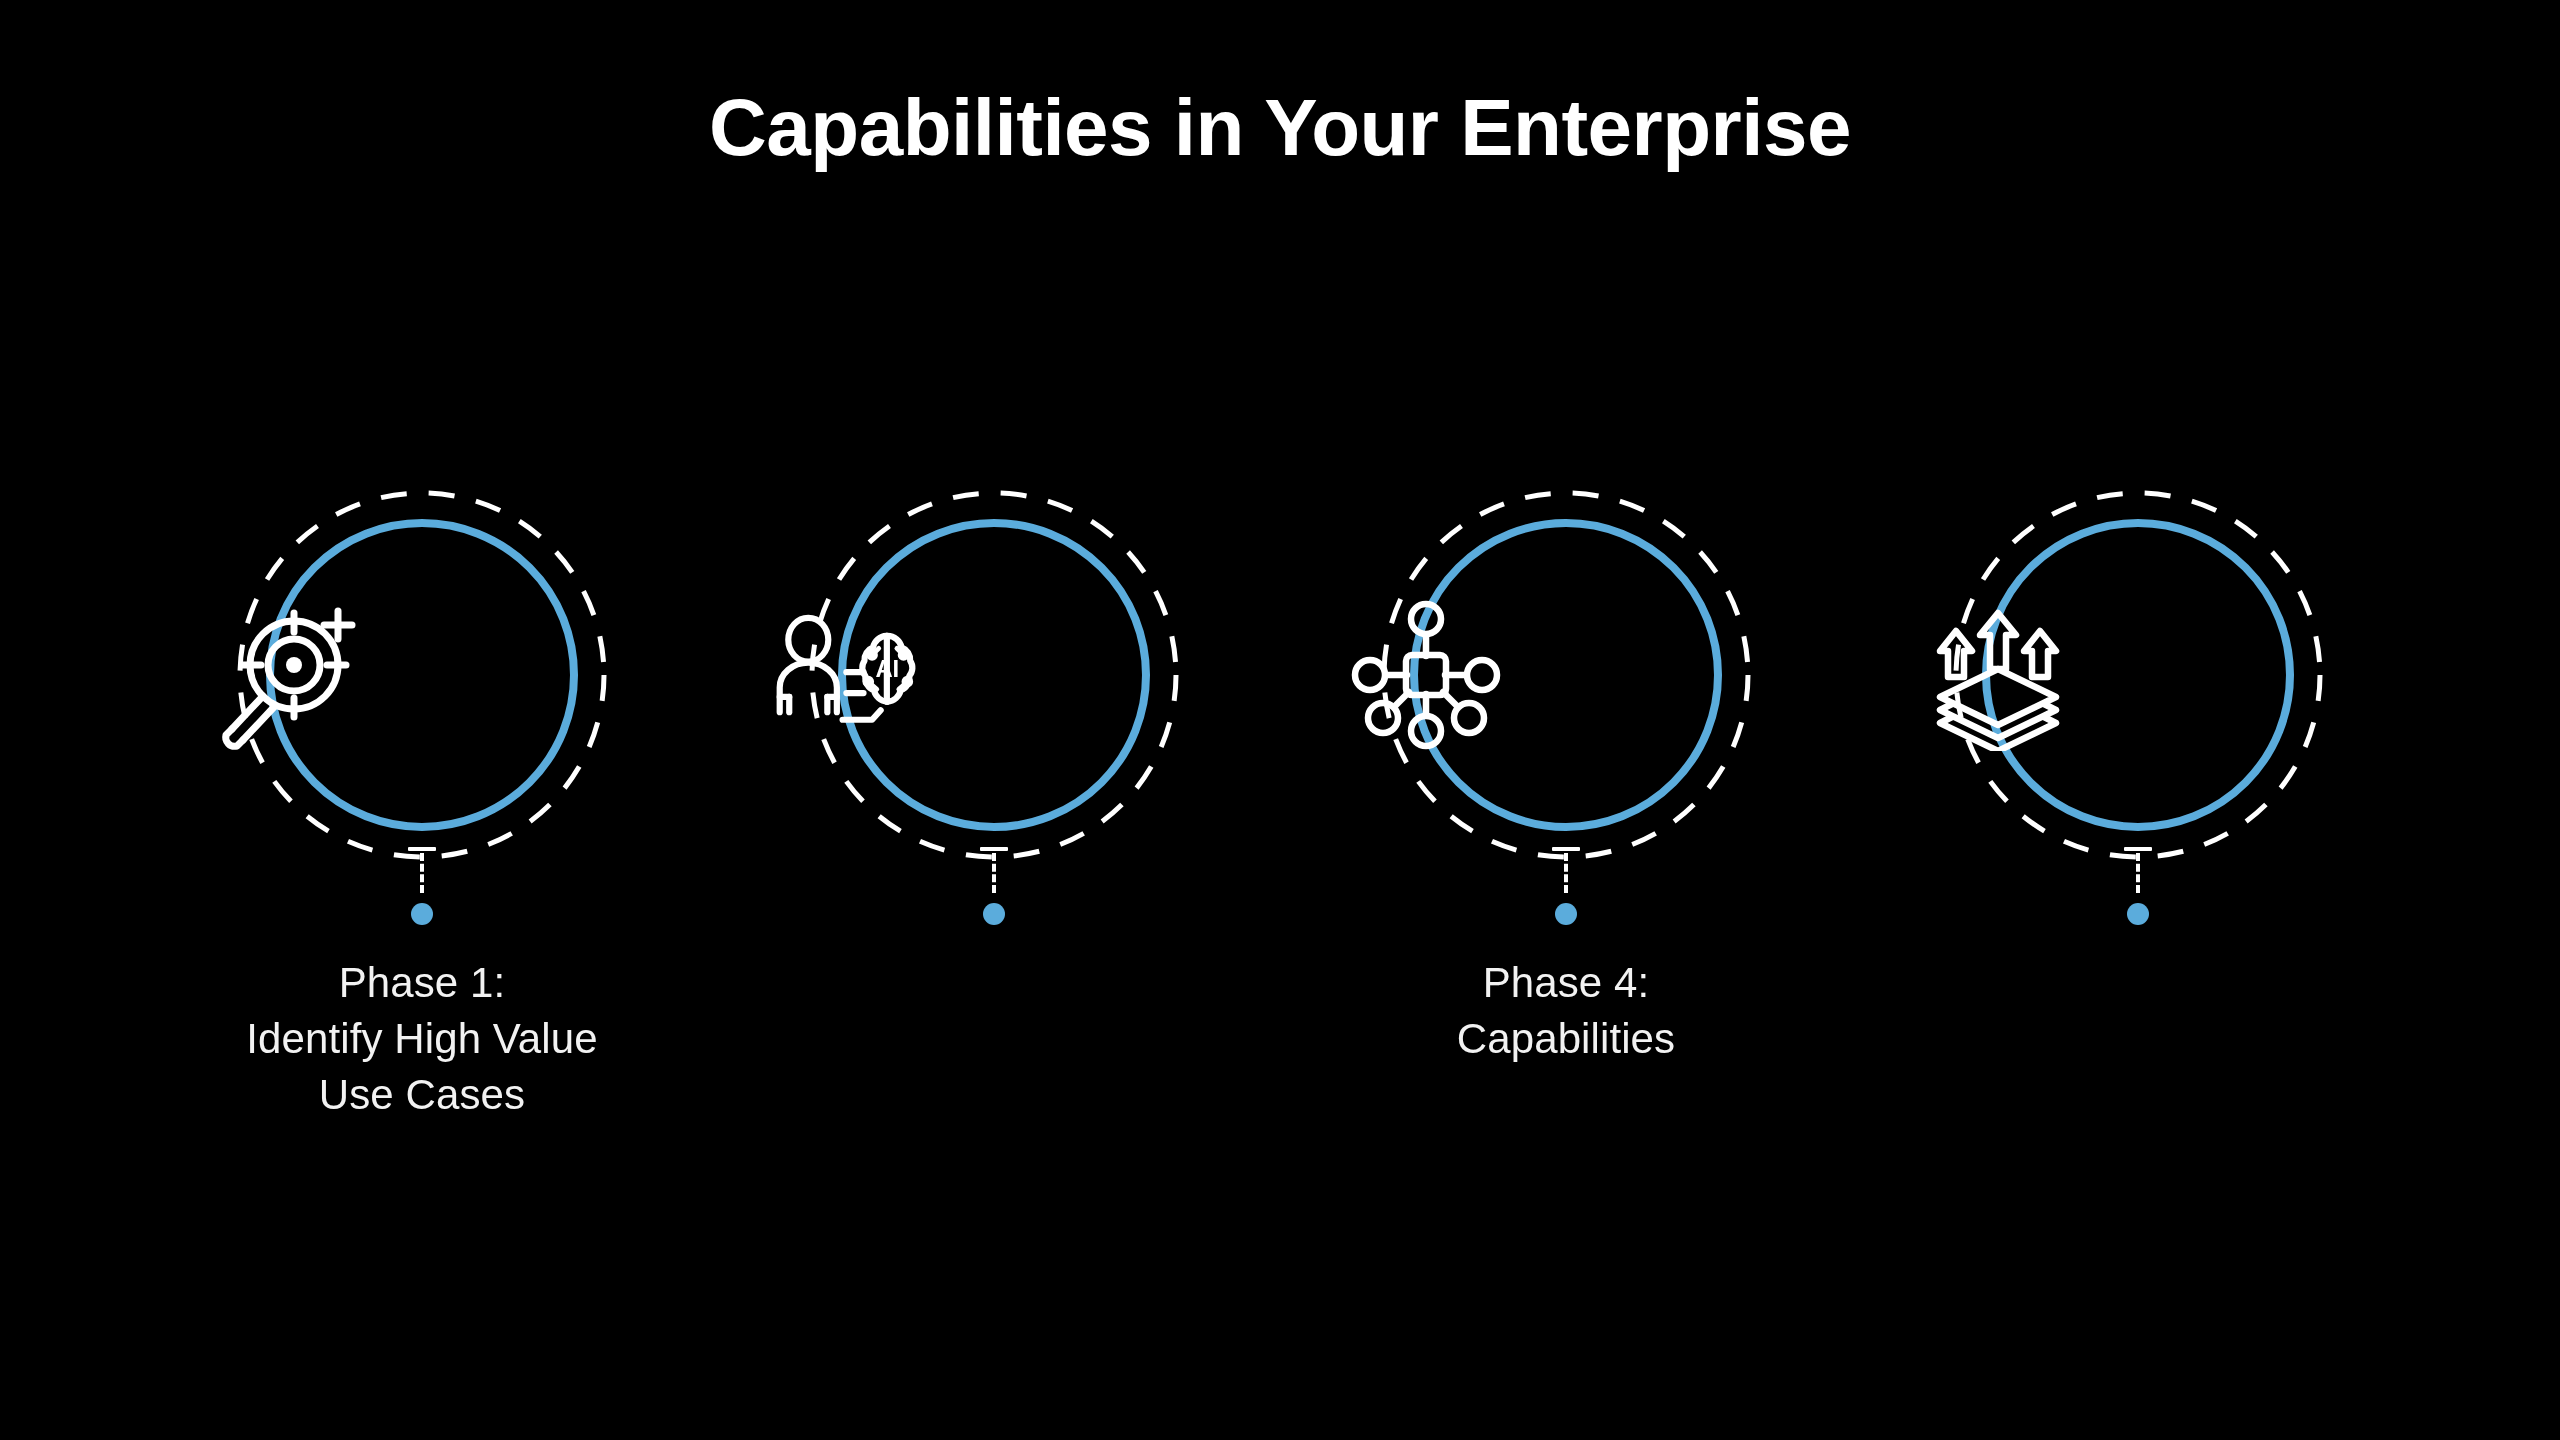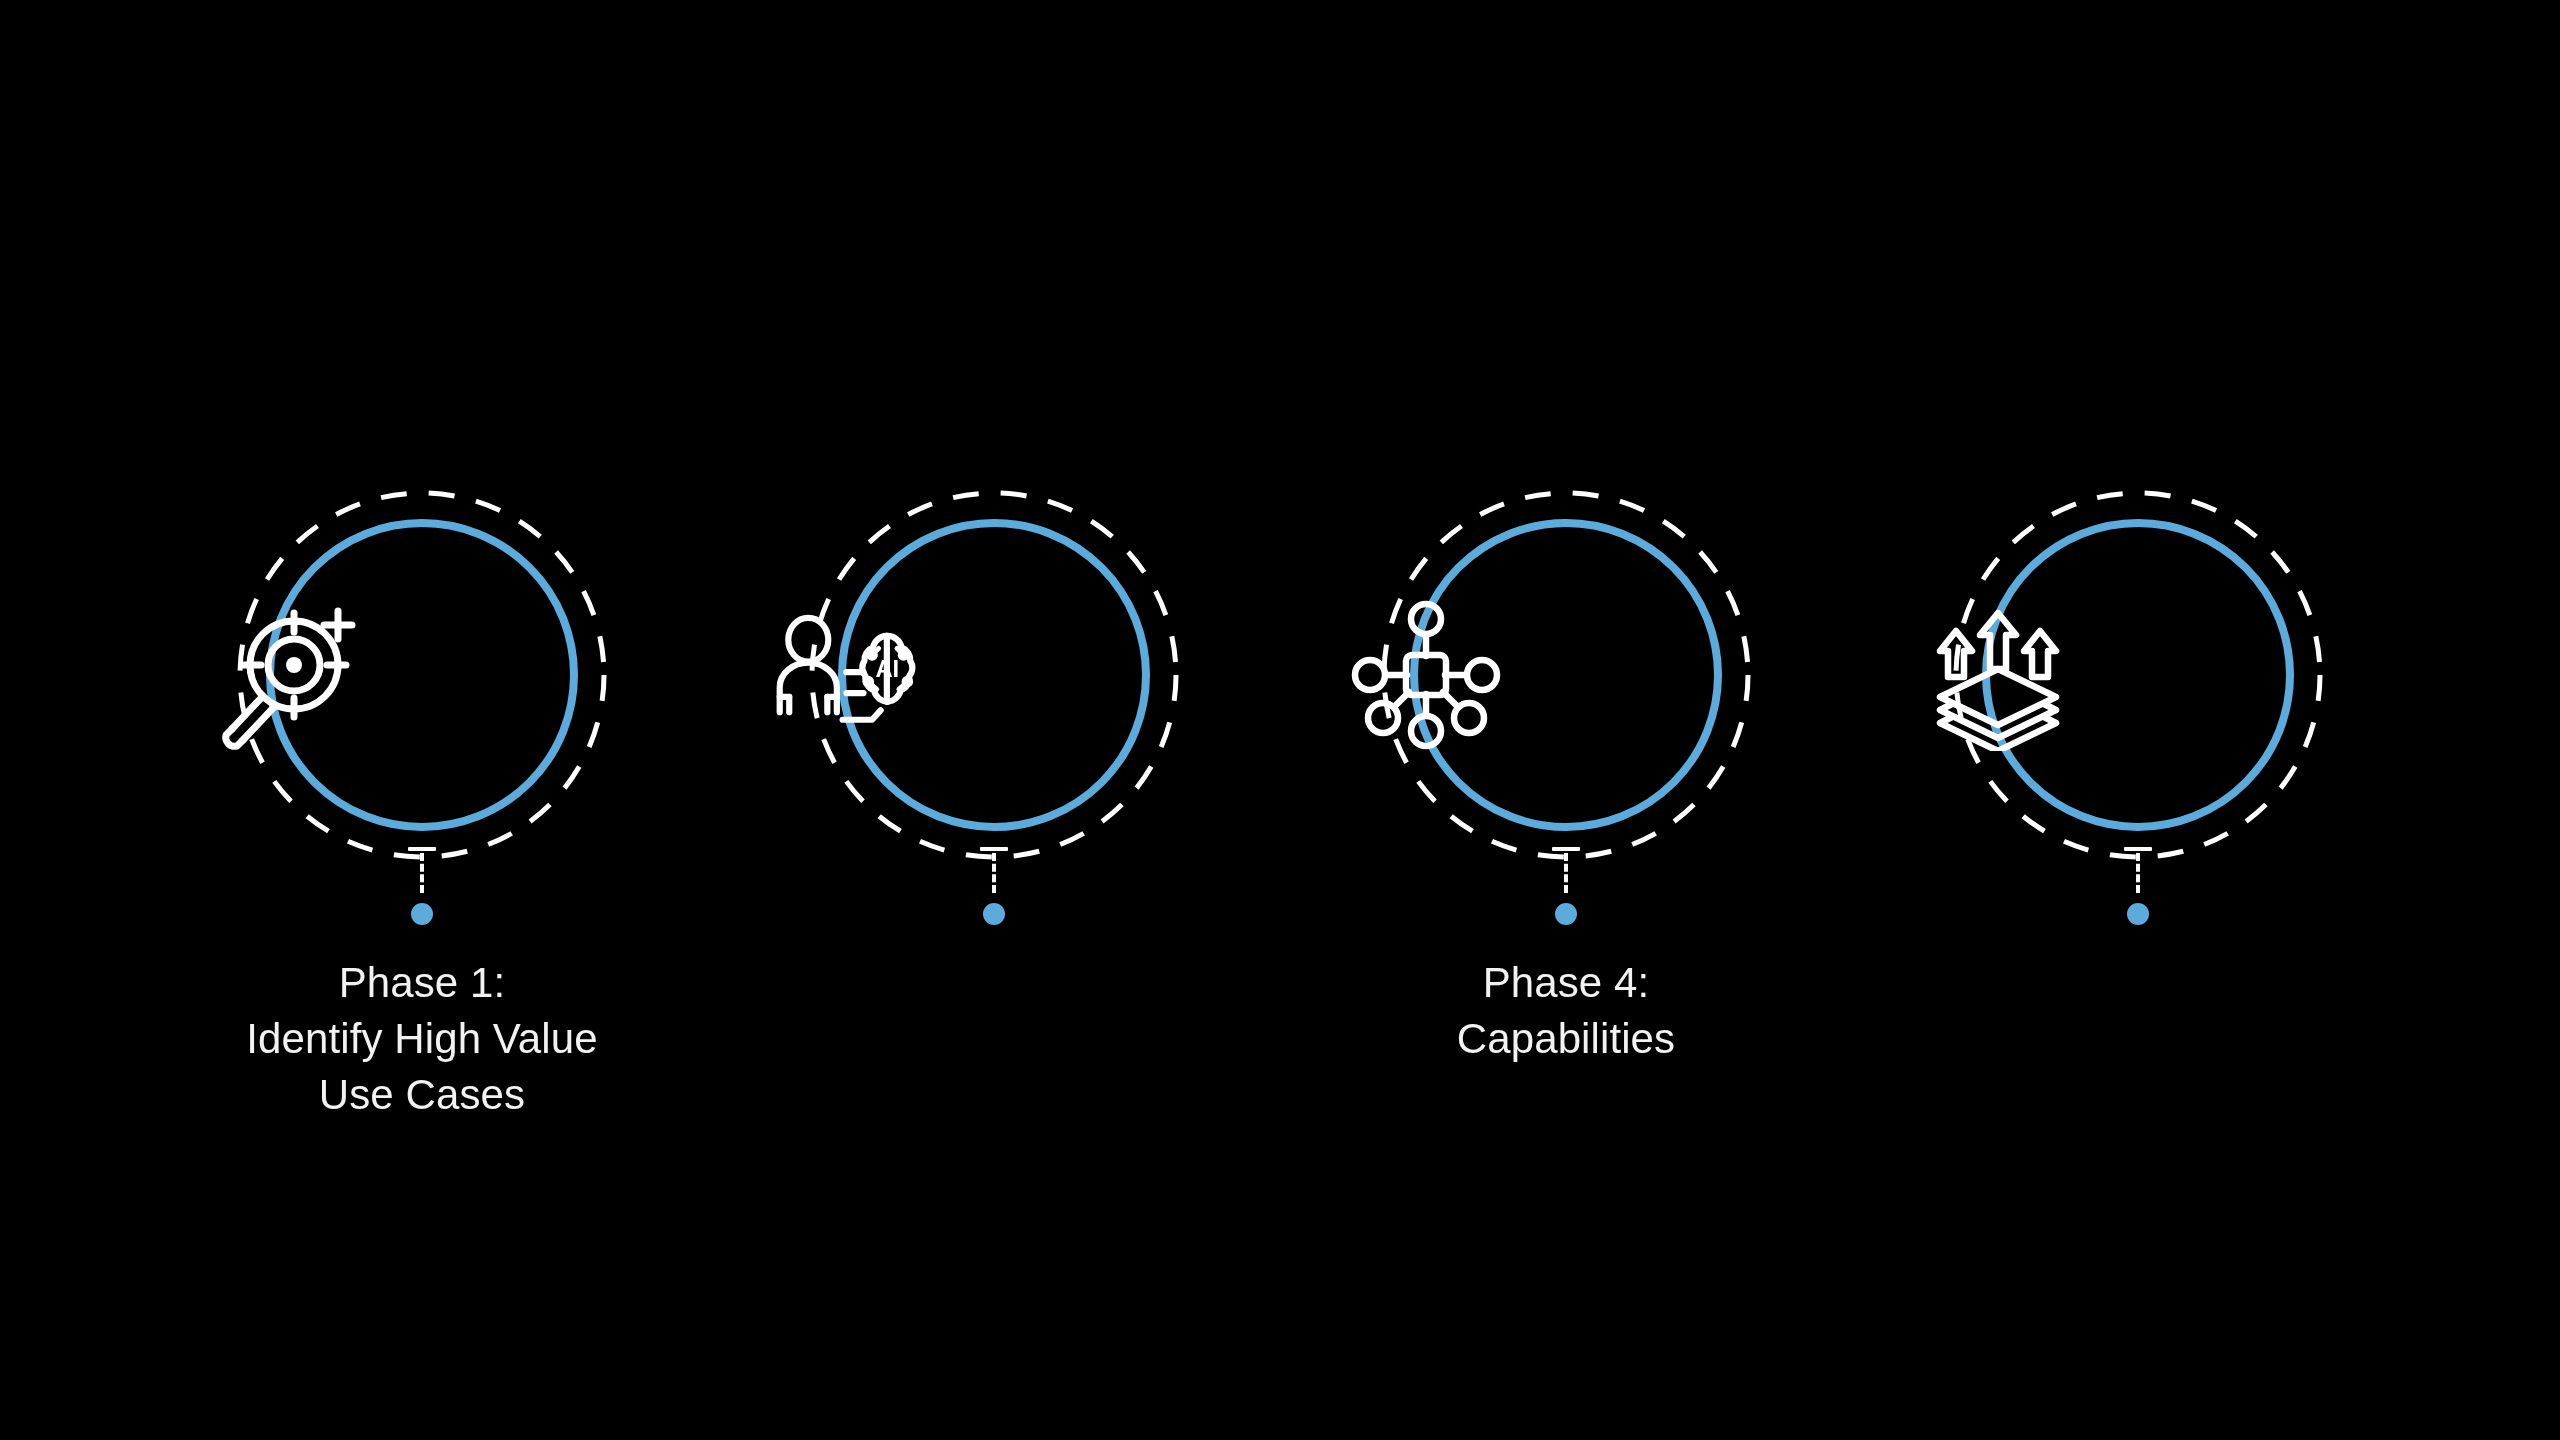--- a/index.html
+++ b/index.html
@@ -119,20 +119,21 @@
     font-weight: 400;
     color: #f2f2f2;
     letter-spacing: 0.1px;
     white-space: pre-line;
   }
 </style>
 </head>
 <body>
 
 <div id="title-block">
+  <div class="title-line">Capabilities in Your Enterprise</div>
 </div>
 
 <div id="phase-row">
 
   <div class="phase-col">
     <div class="circle-badge">
       <svg class="ring-svg" viewBox="0 0 440 380">
         <circle cx="220" cy="190" r="182" fill="none" stroke="#ffffff" stroke-width="5" stroke-dasharray="26 22" stroke-linecap="butt"></circle>
         <circle cx="220" cy="190" r="152" fill="none" stroke="#5BACDC" stroke-width="8"></circle>
       </svg>

